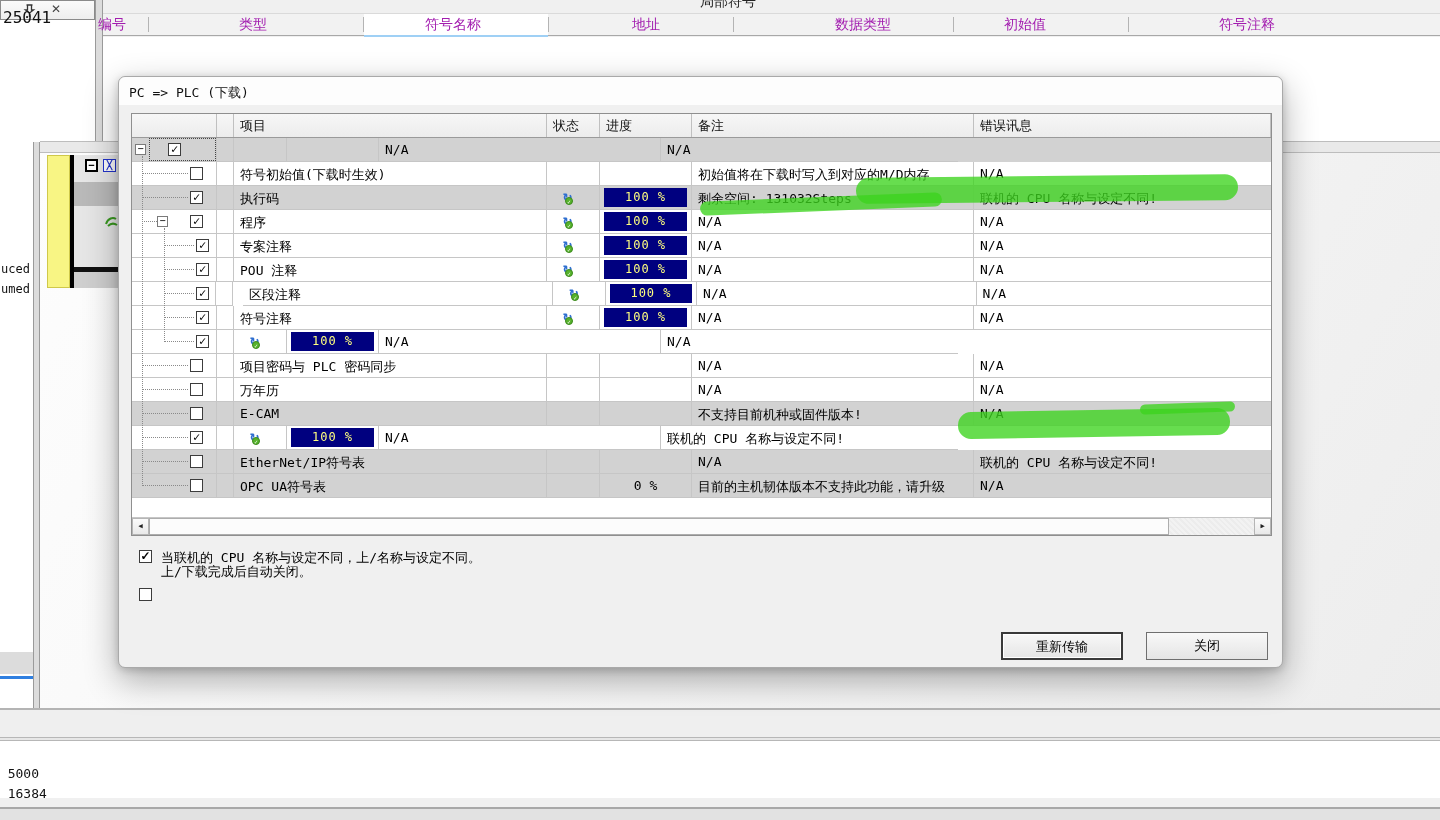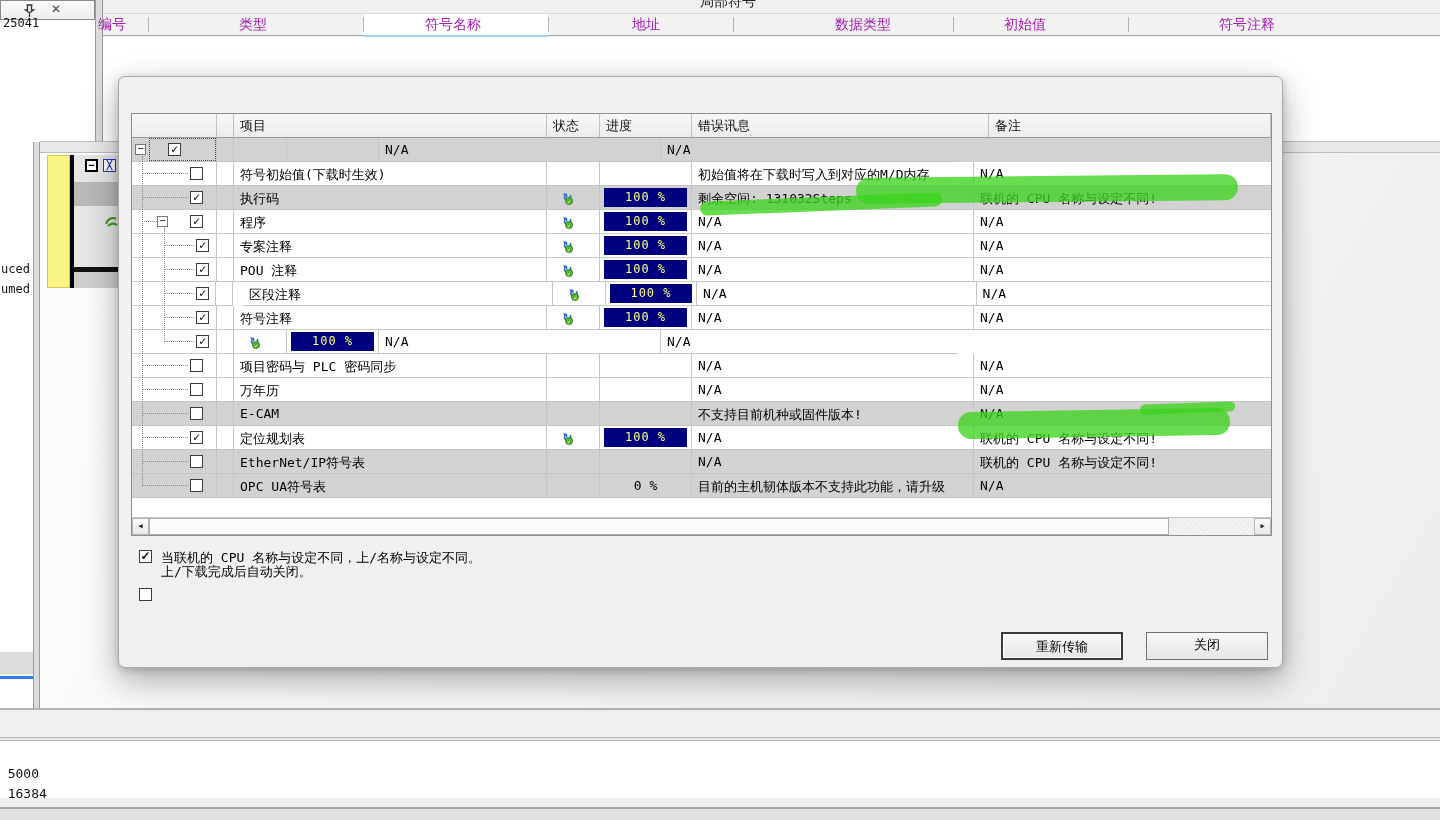--- a/index.html
+++ b/index.html
@@ -5,21 +5,21 @@
   html,body{margin:0;padding:0;}
   body{width:1440px;height:820px;overflow:hidden;background:#fff;position:relative;
        font-family:"Liberation Sans",sans-serif;-webkit-font-smoothing:antialiased;}
   .abs{position:absolute;}
   .mono{font-family:"DejaVu Sans Mono","Liberation Mono",monospace;}
 
   
   #top-dock{left:0;top:0;width:95px;height:20px;background:linear-gradient(#fafafa,#eee);
             border:1px solid #8a8a8a;box-sizing:border-box;}
   #dock-close{left:50px;top:1px;font-size:12px;color:#444;}
-  #dock-value{left:3px;top:16px;font-size:12px;color:#111;}
+  #dock-value{left:3px;top:8px;font-size:16px;color:#111;}
   #vdiv-top{left:95px;top:0;width:8px;height:142px;background:#dcdcdc;border-left:1px solid #9a9a9a;border-right:1px solid #9a9a9a;box-sizing:border-box;}
   #dock-body{left:0;top:20px;width:95px;height:122px;background:#fff;}
 
   #bg-top{left:103px;top:0;width:1337px;height:37px;background:#f0f0f0;}
   #bg-title{left:700px;top:-7px;font-size:14px;color:#222;}
   #bg-header{left:103px;top:13px;width:1337px;height:23px;background:#f2f2f2;
              border-top:1px solid #dadada;border-bottom:1px solid #a8a8a8;box-sizing:border-box;}
   .bgsep{position:absolute;top:3px;width:1px;height:15px;background:#b4b4b4;}
   .bgcol{position:absolute;top:2px;transform:translateX(-50%);font-size:14px;color:#a21caf;white-space:nowrap;}
   #bgcell-sel{left:261px;top:0;width:184px;height:21px;background:#fff;border-bottom:3px solid #9fd0f5;box-sizing:content-box;}
@@ -173,30 +173,33 @@
 <div class="abs" id="b-line2"></div>
 <div class="abs" id="msg-area">
   <span class="msgline mono" style="top:25px">/ 5000</span>
   <span class="msgline mono" style="top:45px">/ 16384</span>
 </div>
 <div class="abs" id="b-band2"></div>
 <div class="abs" id="b-line3"></div>
 <div class="abs" id="b-band3"></div>
 
 <div class="abs" id="dlg">
+  <div class="abs" id="dlg-titlebar">
+    <span class="abs" id="dlg-title">PC =&gt; PLC (下载)</span>
+  </div>
 
   <div class="abs" id="tbl">
     <div id="thead">
         <div class="hcell" style="width: 85px;"></div>
         <div class="hcell" style="width: 17px;"></div>
         <div class="hcell" style="width: 313px;">项目</div>
         <div class="hcell" style="width: 53px;">状态</div>
         <div class="hcell" style="width: 92px;">进度</div>
+        <div class="hcell" style="width: 282px;">备注</div>
         <div class="hcell" style="width: 297px;">错误讯息</div>
-        <div class="hcell" style="width: 282px;">备注</div>
       </div>
     <div id="rows">
         <div class="trow gray">
           <div class="cell tree-cell" style="width: 85px;">
             <div class="expand" style="left: 3px;">−</div>
             <div class="cb" style="left: 36px;">✓</div>
             <div class="focusrect"></div>
           </div>
           <div class="cell" style="width: 17px;"></div>
           <div class="cell" style="width: 53px;"></div>
@@ -349,21 +352,20 @@
           <div class="cell" style="width: 92px;"></div>
           <div class="cell pad" style="width: 282px;">不支持目前机种或固件版本!</div>
           <div class="cell pad" style="width: 297px; border-right: none;">N/A</div>
         </div>
         <div class="trow">
           <div class="cell tree-cell" style="width: 85px;">
             <div class="stub" style="left: 10px; width: 46px;"></div>
             <div class="cb" style="left: 58px;">✓</div>
           </div>
           <div class="cell" style="width: 17px;"></div>
-          <div class="cell pad" style="width: 313px;">定位规划表</div>
           <div class="cell" style="width: 53px;"><span class="sync">↻<span class="syncdot">✓</span></span></div>
           <div class="cell" style="width: 92px;">
             <div class="pbar">100 %</div>
           </div>
           <div class="cell pad" style="width: 282px;">N/A</div>
           <div class="cell pad" style="width: 297px; border-right: none;">联机的 CPU 名称与设定不同!</div>
         </div>
         <div class="trow gray">
           <div class="cell tree-cell" style="width: 85px;">
             <div class="stub" style="left: 10px; width: 46px;"></div>
@@ -403,20 +405,20 @@
   </div>
 
   <div id="dlg-options">
       <div class="opt-cb" style="top: 473px;">✓</div>
       <span class="opt-label" style="top: 472px;">当联机的 CPU 名称与设定不同，上/名称与设定不同。</span>
       <div class="opt-cb" style="top: 511px;"></div>
       <span class="opt-label" style="top: 486px;">上/下载完成后自动关闭。</span>
     </div>
   <div id="dlg-buttons">
       <div class="btn default" style="left: 882px; top: 555px;">重新传输</div>
-      <div class="btn" style="left: 1027px; top: 555px; font-family: Liberation Mono, monospace;">关闭</div>
+      <div class="btn" style="left: 1027px; top: 555px;">关闭</div>
     </div>
 </div>
 
 <div class="hl" id="hl1a"></div>
 <div class="hl" id="hl1b"></div>
 <div class="hl" id="hl2a"></div>
 <div class="hl" id="hl2b"></div>
 
 </body></html>

